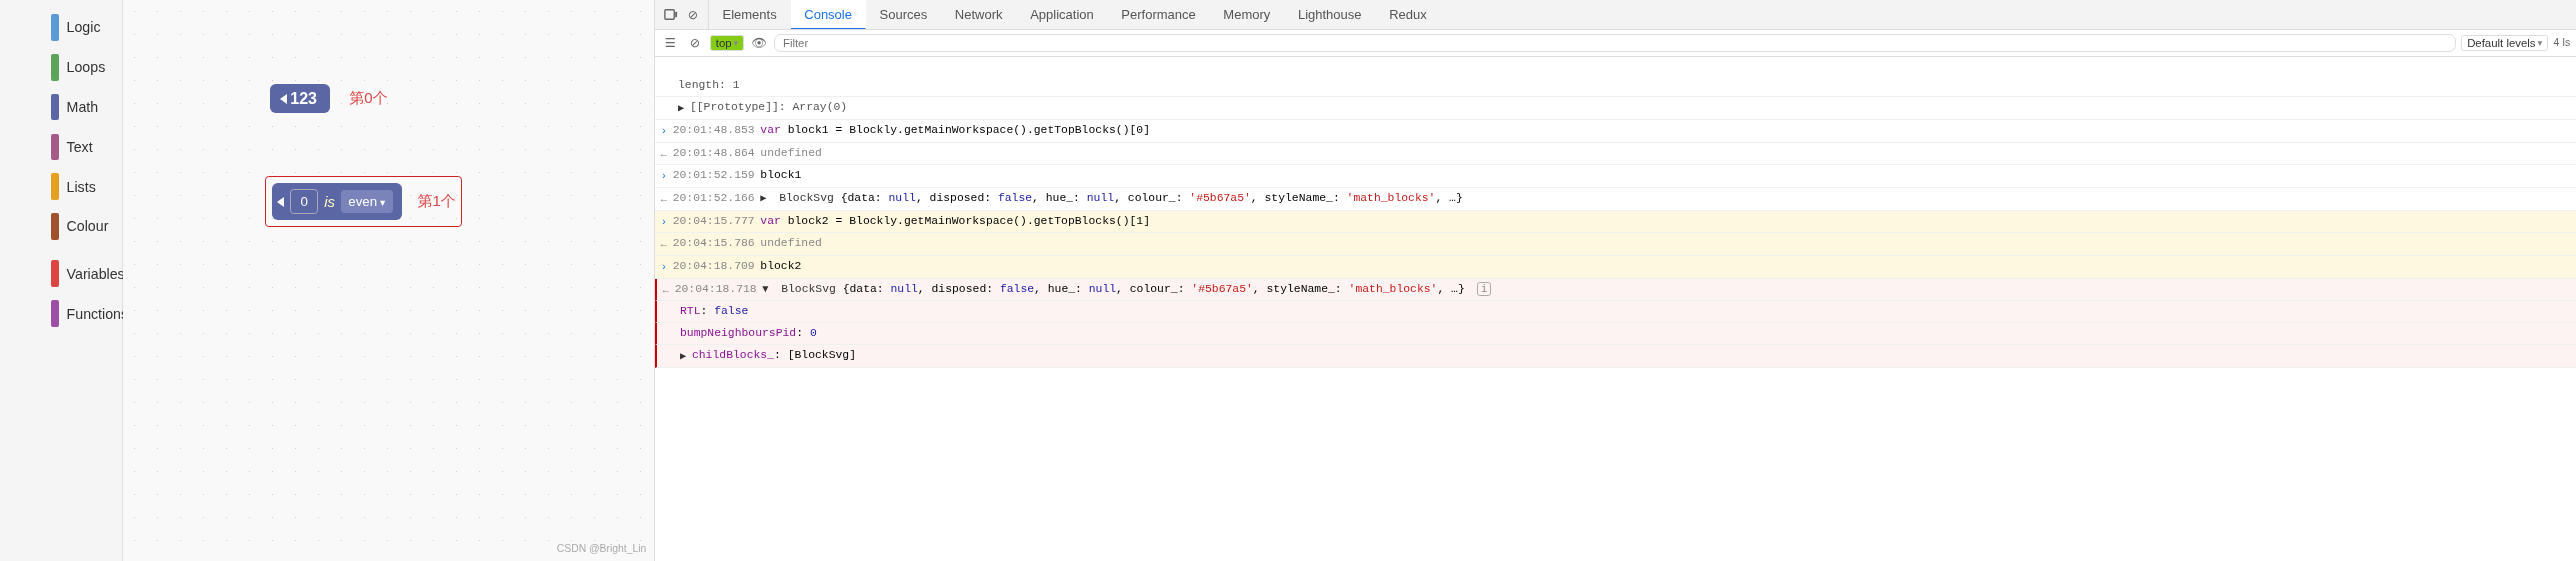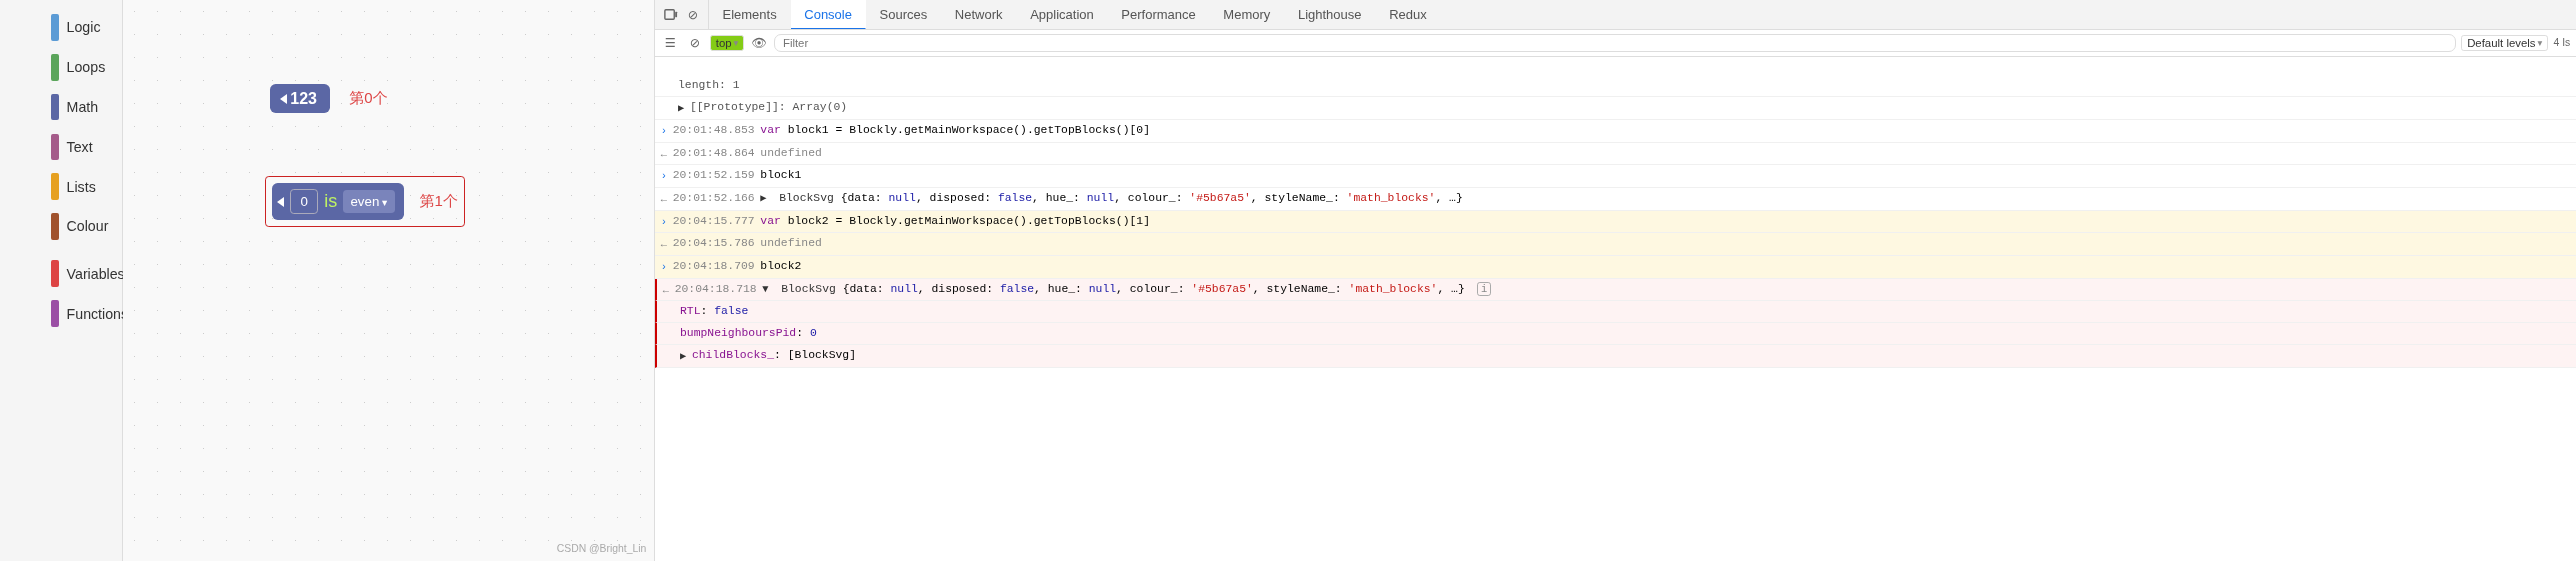--- a/index.html
+++ b/index.html
@@ -112,21 +112,21 @@
       margin-left: -3.8px;
     }
     .block-zero {
       background: #5b67a5;
       color: #fff;
       border: 1.9px solid #aab;
       border-radius: 3.8px;
       padding: 3.8px 9.5px;
       font-size: 13.3px;
     }
-    .block-is-text { color: #bef264; font-size: 18px; }
+    .block-is-text { color: #fef9c3; font-size: 15px; font-style: italic; }
     .block-even-dropdown {
       background: #7a84bb;
       color: #fff;
       border-radius: 3.8px;
       padding: 3.8px 7.6px;
       font-size: 13.3px;
       display: flex;
       align-items: center;
       gap: 2.8px;
     }

